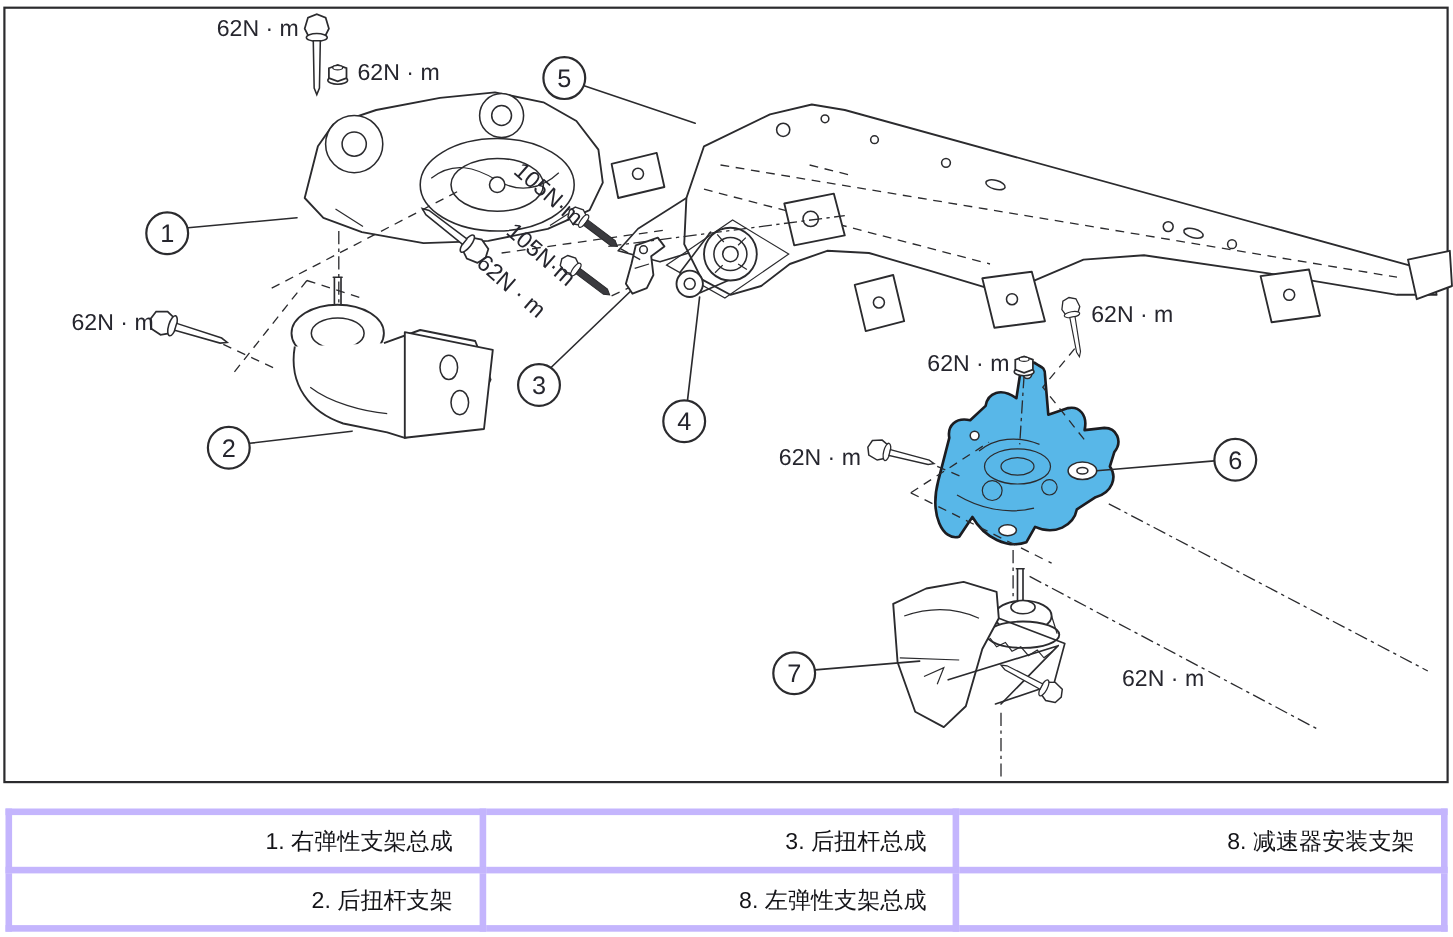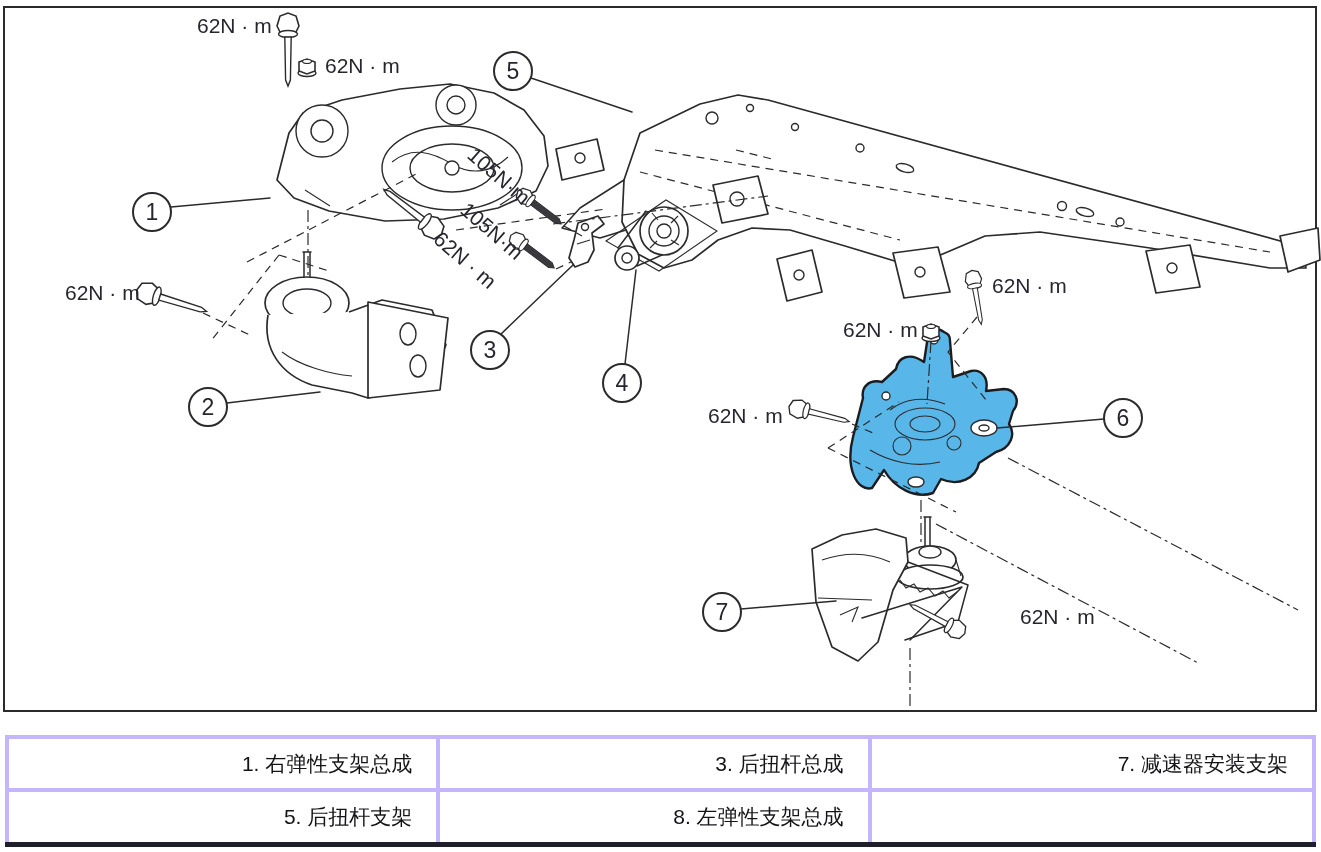--- a/index.html
+++ b/index.html
@@ -15,21 +15,21 @@
   .dashdot{fill:none;stroke:#2b2b2e;stroke-width:1.2;stroke-dasharray:12 4 3 4;}
   .hole{fill:#ffffff;stroke:#2b2b2e;stroke-width:1.4;}
   .lbl{font-family:"Liberation Sans","DejaVu Sans",sans-serif;font-size:21px;fill:#26262e;}
   .num{font-family:"Liberation Sans","DejaVu Sans",sans-serif;font-size:23px;fill:#26262e;}
   .callout{fill:#ffffff;stroke:#2b2b2e;stroke-width:2;}
 
   
   table.legend{position:absolute;left:5px;top:735px;width:1311px;height:112px;
       border-collapse:collapse;table-layout:fixed;background:#fff;
       border:2px solid #1d1d22;border-bottom:5px solid #1f1f2b;}
-  table.legend td{border:4px solid #c4b5fd;font-size:21px;color:#141418;
+  table.legend td{border:6px solid #c4b5fd;font-size:21px;color:#141418;
       padding:2px 24px;height:32px;white-space:nowrap;overflow:hidden;vertical-align:middle;}
 </style>
 </head>
 <body>
 
 <div class="page">
 
 <svg width="1321" height="725" viewBox="0 0 1321 725">
   <defs>
 
@@ -235,23 +235,23 @@
 <table class="legend">
   <colgroup>
         <col style="width:33%">
         <col style="width:33%">
         <col style="width:34%">
       </colgroup>
   <tbody>
     <tr>
       <td>1. 右弹性支架总成</td>
       <td>3. 后扭杆总成</td>
-      <td>7. 减速器安装支架</td>
+      <td>8. 减速器安装支架</td>
     </tr>
     <tr>
-      <td>5. 后扭杆支架</td>
+      <td>2. 后扭杆支架</td>
       <td>8. 左弹性支架总成</td>
       <td></td>
     </tr>
   </tbody>
 </table>
 
 </div>
 
 </body></html>

